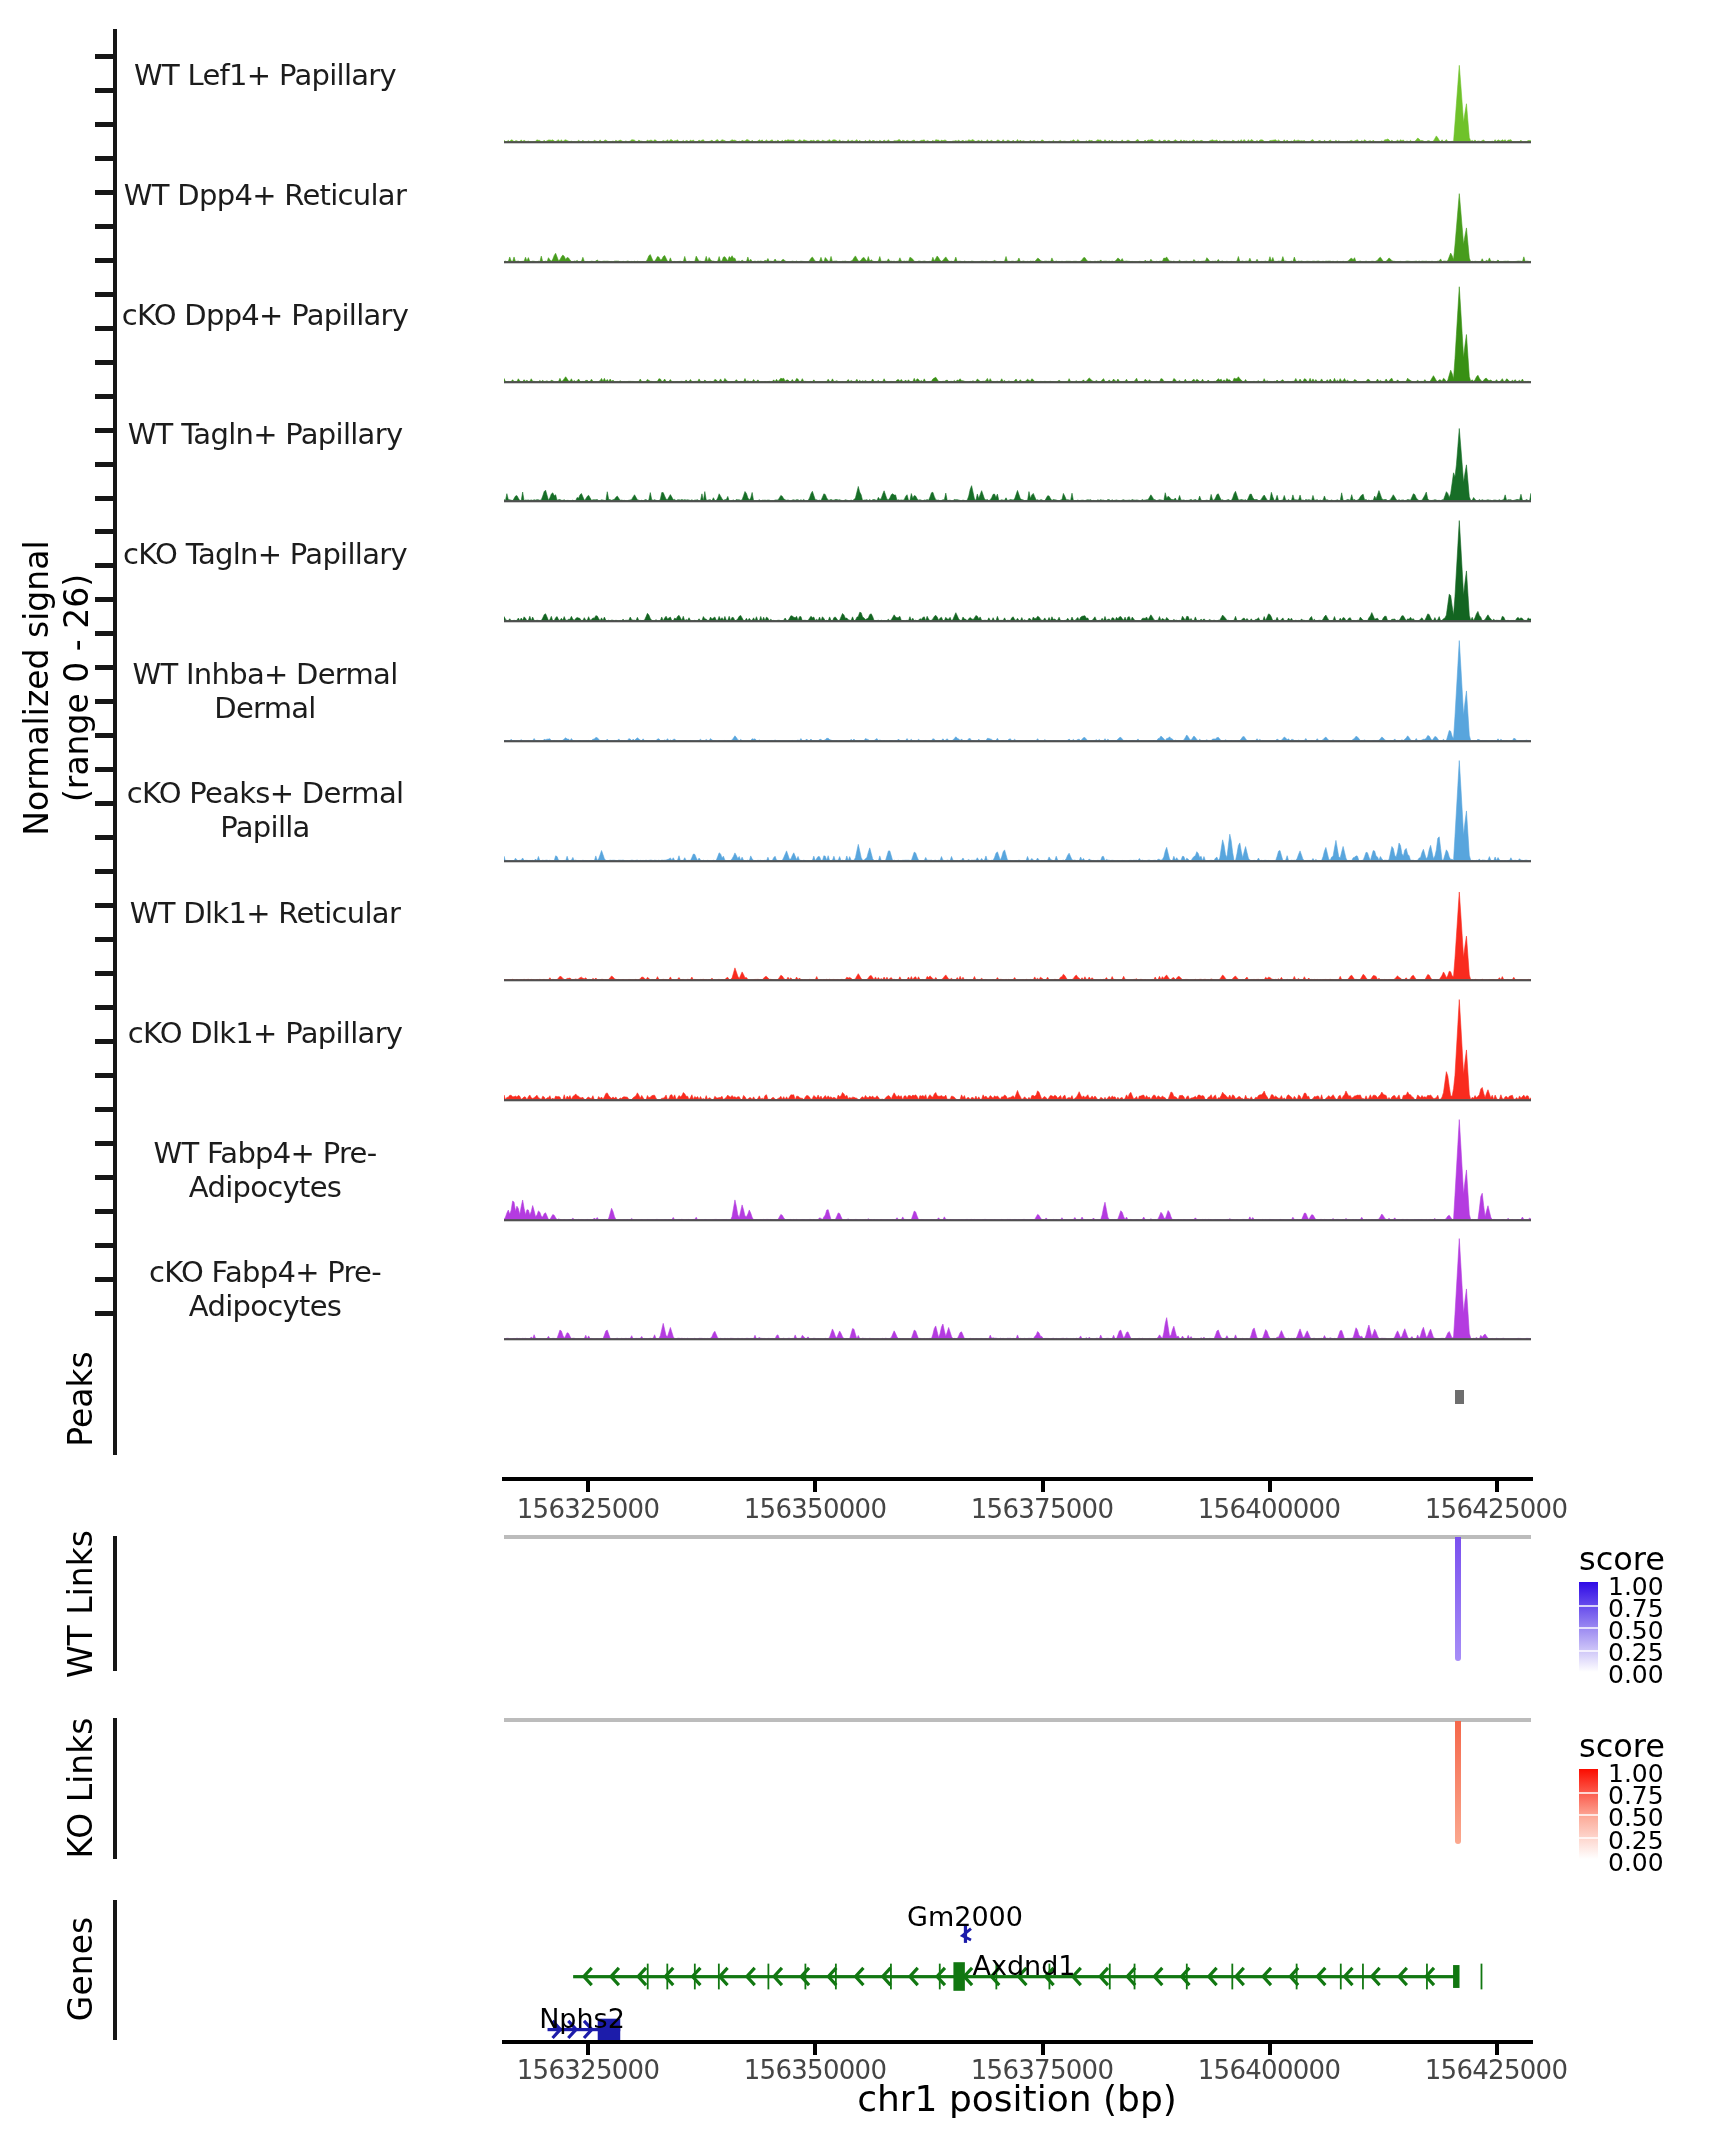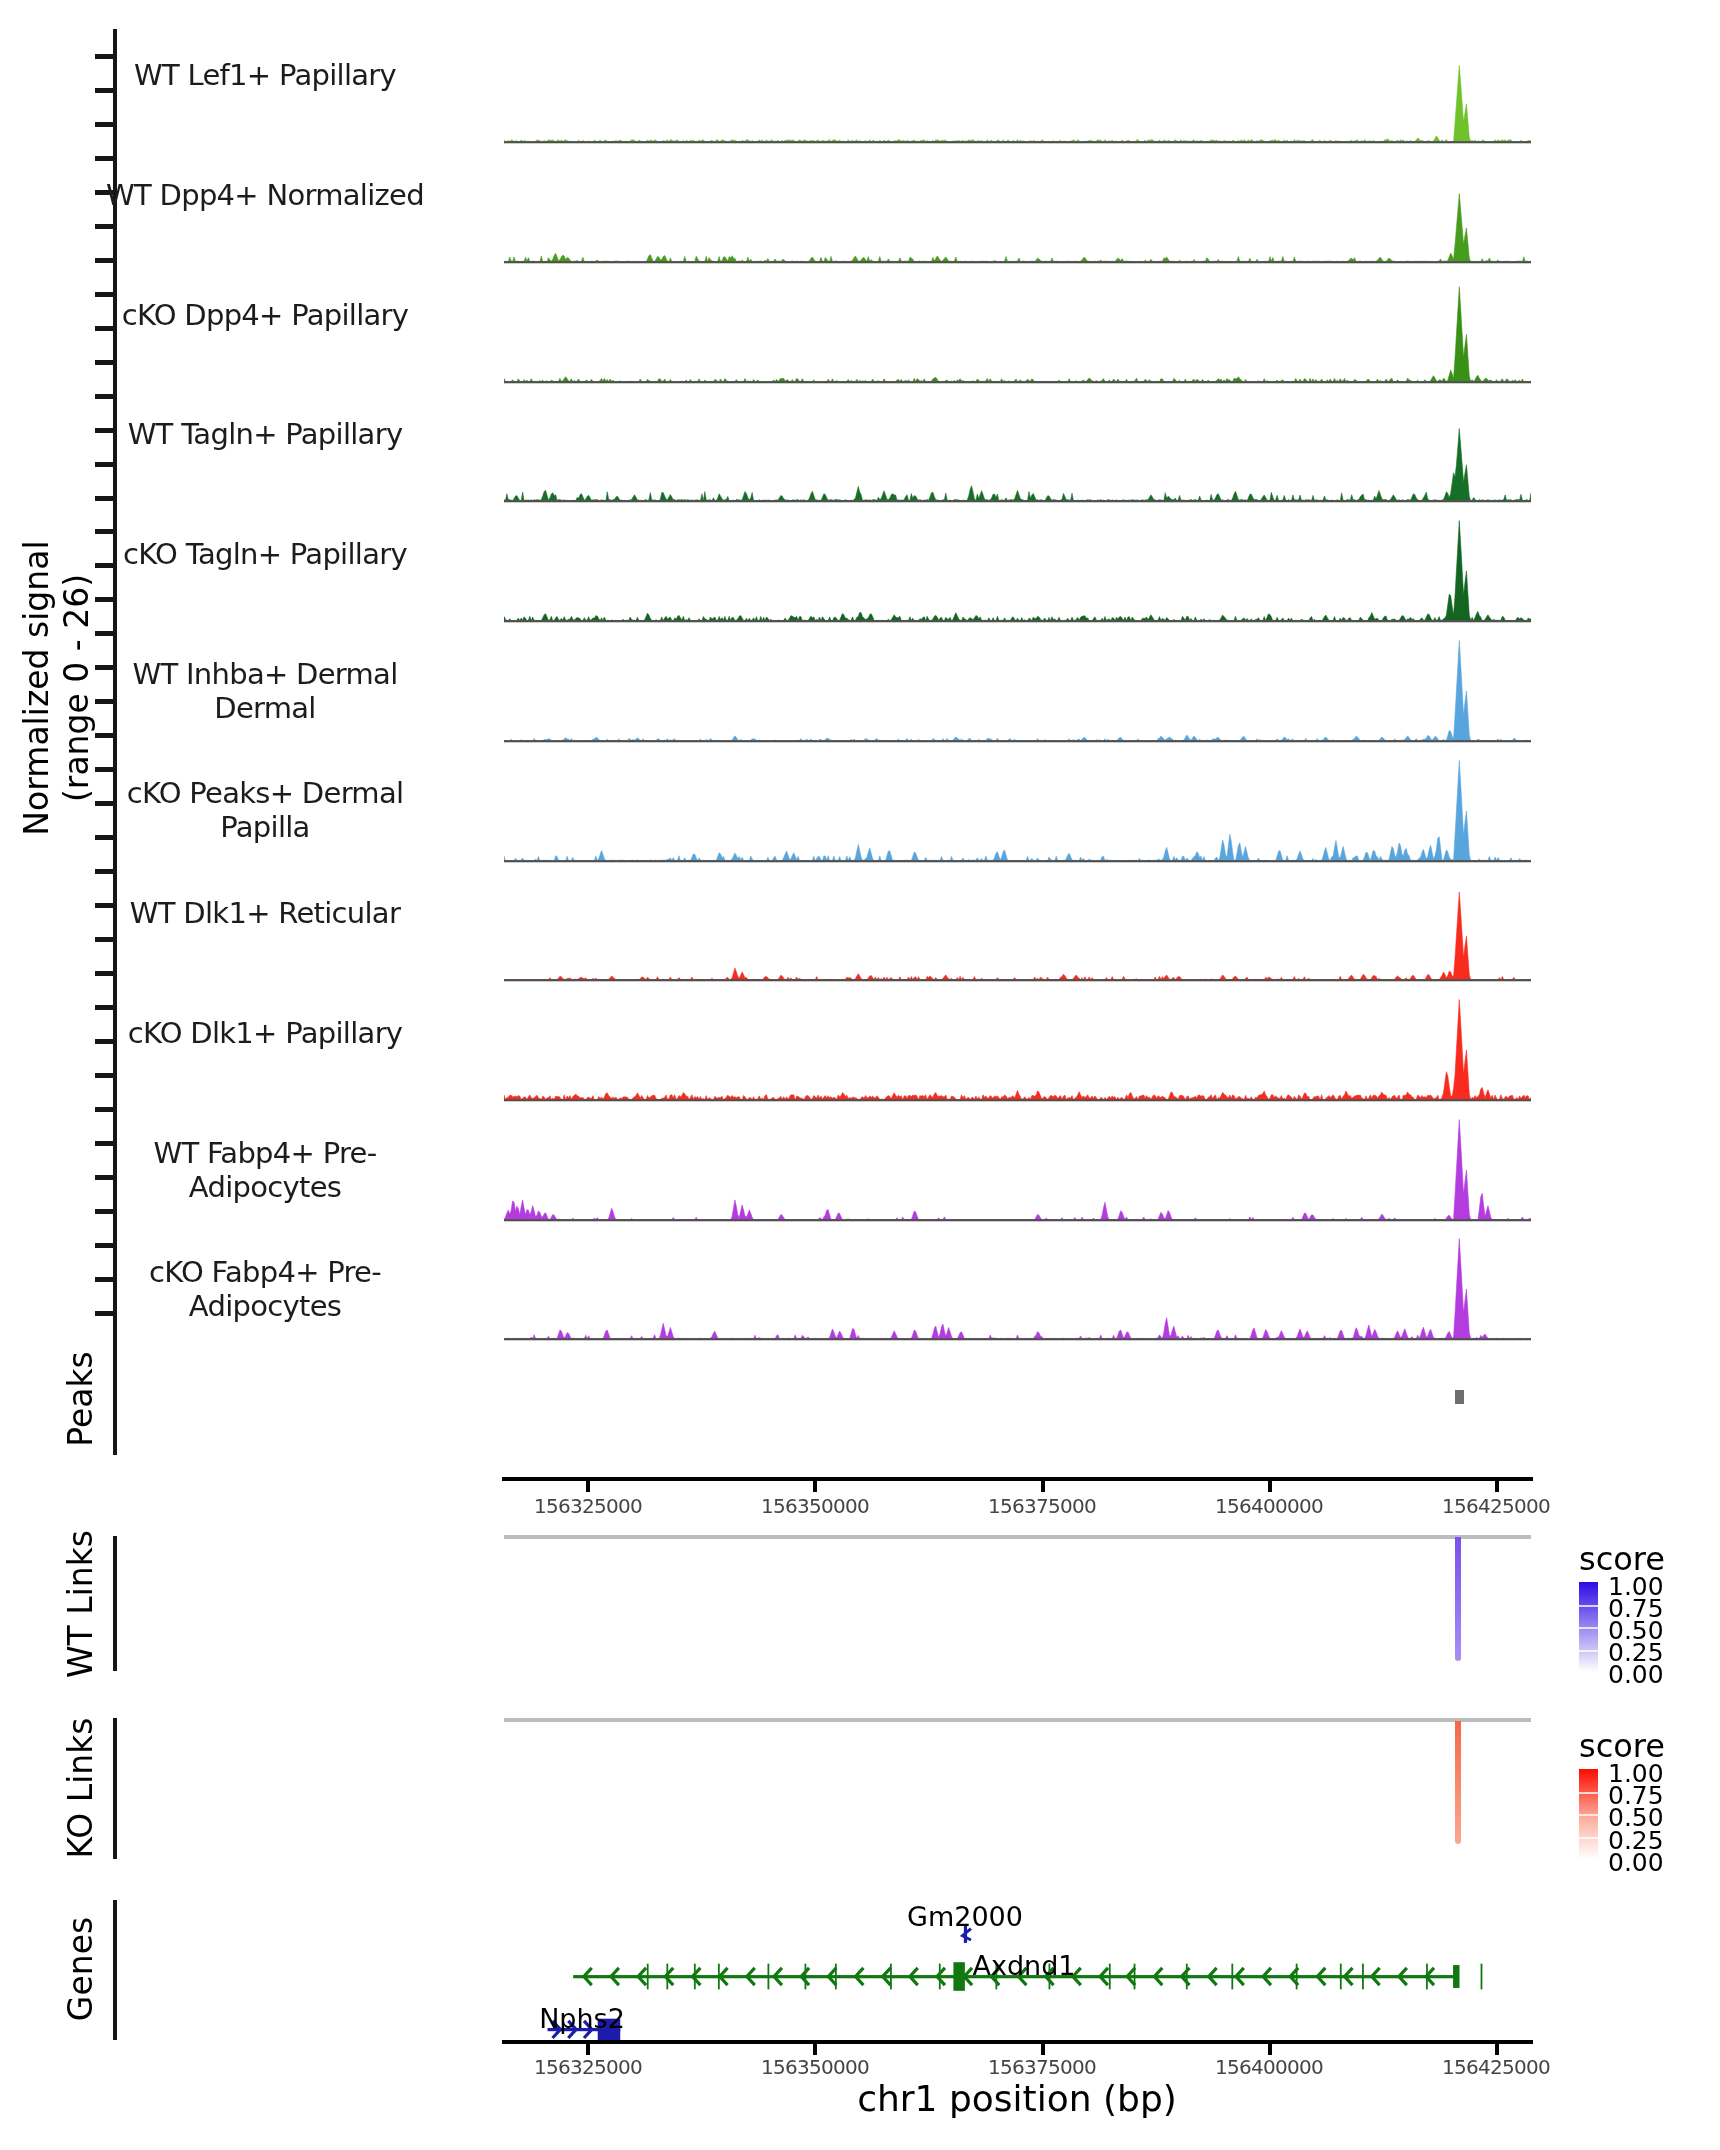--- a/index.html
+++ b/index.html
@@ -8,21 +8,21 @@
   .abs{position:absolute;}
   .rot{transform:translate(-50%,-50%) rotate(-90deg);white-space:nowrap;text-align:center;}
   .section-label{font-size:33px;color:#000;}
   .ylabel{font-size:33px;line-height:40px;color:#000;}
   .bracket{position:absolute;left:113px;width:4.3px;background:#161616;}
   .ybr-tick{position:absolute;left:95px;width:18.6px;height:5px;background:#161616;}
   .track-label{position:absolute;left:86px;width:358px;text-align:center;
                font-size:29px;letter-spacing:-0.7px;color:#1c1c1c;}
   .axis-line{position:absolute;left:502px;width:1031px;height:3.6px;background:#000;}
   .axis-tick{position:absolute;width:3.6px;height:12.2px;background:#000;}
-  .tick-label{position:absolute;transform:translateX(-50%);font-size:20px;
+  .tick-label{position:absolute;transform:translateX(-50%);font-size:26px;
               letter-spacing:-0.7px;color:#454545;white-space:nowrap;}
   .gray-top{position:absolute;left:504px;width:1027px;height:4.3px;background:#bcbcbc;}
   .linkline{position:absolute;width:5.7px;border-radius:0 0 3.6px 3.6px;}
   .legend-title{position:absolute;font-size:32px;color:#000;transform:translateX(-50%);}
   .score-bar{position:absolute;left:1579px;width:18.6px;}
   .score-notch{position:absolute;left:0;width:100%;height:2.2px;background:rgba(255,255,255,.75);}
   .score-label{position:absolute;left:1608px;font-size:25px;color:#000;}
   .gene-label{position:absolute;transform:translateX(-50%);font-size:27px;color:#000;white-space:nowrap;}
   .xlabel{position:absolute;transform:translateX(-50%);font-size:36px;color:#000;white-space:nowrap;}
   .peak-box{position:absolute;background:#6e6e6e;}
@@ -76,21 +76,21 @@
   <div>Normalized signal</div>
   <div>(range 0 - 26)</div>
 </div>
 
 <div id="signal-tracks">
     <div class="track-label" style="top: 58px;">WT Lef1+ Papillary</div>
     <svg width="1027" height="115" viewBox="0 0 1432 160" style="position: absolute; left: 504px; top: 32px;">
       <path d="M0,153L0,150.9L2,152.7L4,152.7L6,150.9L8,152.8L10,150.2L12,150.6L14,152.9L16,151.5L18,151.3L20,152.9L22,152.7L24,150.2L26,152.6L28,150.7L30,152.1L32,152.5L34,151.9L36,152.8L38,152.7L40,152.9L42,152.6L44,152.1L46,150.2L48,150.9L50,151.0L52,153.0L54,153.0L56,150.7L58,152.8L60,151.4L62,150.4L64,150.4L66,150.9L68,150.2L70,151.9L72,152.7L74,151.3L76,150.0L78,152.7L80,150.0L82,152.8L84,151.0L86,150.1L88,151.2L90,152.0L92,152.7L94,152.0L96,152.7L98,152.5L100,152.7L102,152.8L104,150.6L106,152.5L108,152.9L110,150.7L112,152.8L114,152.8L116,152.7L118,151.5L120,152.8L122,152.9L124,152.8L126,150.9L128,151.8L130,152.6L132,153.0L134,150.2L136,152.7L138,153.0L140,151.0L142,150.3L144,152.0L146,152.7L148,152.6L150,152.5L152,151.8L154,152.8L156,150.9L158,152.1L160,151.6L162,150.5L164,151.4L166,152.8L168,152.9L170,151.6L172,152.8L174,152.7L176,151.9L178,150.2L180,150.2L182,150.7L184,152.6L186,153.0L188,150.4L190,151.9L192,152.0L194,152.7L196,152.7L198,152.7L200,150.4L202,151.7L204,150.7L206,150.9L208,152.6L210,150.1L212,150.9L214,152.9L216,152.9L218,152.8L220,152.5L222,151.1L224,152.0L226,152.0L228,150.0L230,152.7L232,150.0L234,150.2L236,152.1L238,151.3L240,151.3L242,150.1L244,152.8L246,152.8L248,152.7L250,151.0L252,152.9L254,151.2L256,151.6L258,153.0L260,150.4L262,151.7L264,150.3L266,152.7L268,152.8L270,152.6L272,150.5L274,151.9L276,150.6L278,150.0L280,152.9L282,152.8L284,152.7L286,152.5L288,151.7L290,150.5L292,153.0L294,152.9L296,150.4L298,149.9L300,152.9L302,151.8L304,149.9L306,150.6L308,151.4L310,152.6L312,152.5L314,152.6L316,151.3L318,150.0L320,150.9L322,150.6L324,151.7L326,152.9L328,152.0L330,152.8L332,150.8L334,151.7L336,152.1L338,150.0L340,150.0L342,151.4L344,153.0L346,150.9L348,152.7L350,152.5L352,152.9L354,151.9L356,150.2L358,151.9L360,150.2L362,153.0L364,152.2L366,150.3L368,152.2L370,152.1L372,151.0L374,150.1L376,152.9L378,151.9L380,152.1L382,150.4L384,152.8L386,152.8L388,150.7L390,152.7L392,150.5L394,151.2L396,149.9L398,150.7L400,150.7L402,150.7L404,150.3L406,152.9L408,152.8L410,151.7L412,150.1L414,151.0L416,152.6L418,150.0L420,150.9L422,151.4L424,152.1L426,152.1L428,150.7L430,151.6L432,150.7L434,152.6L436,151.2L438,150.5L440,151.8L442,152.9L444,150.6L446,151.6L448,152.2L450,152.1L452,151.0L454,149.9L456,152.7L458,150.6L460,150.1L462,150.4L464,151.6L466,152.9L468,150.1L470,152.9L472,151.8L474,152.1L476,152.7L478,152.7L480,150.0L482,152.7L484,151.4L486,151.0L488,152.5L490,151.5L492,149.9L494,152.8L496,150.7L498,152.8L500,152.8L502,152.9L504,150.8L506,152.8L508,152.1L510,150.2L512,152.9L514,151.2L516,151.2L518,152.9L520,151.7L522,152.9L524,150.8L526,152.2L528,152.7L530,150.4L532,152.0L534,152.1L536,150.0L538,152.6L540,152.7L542,152.9L544,151.3L546,151.5L548,151.5L550,150.1L552,150.1L554,152.9L556,150.6L558,151.3L560,152.6L562,150.7L564,151.7L566,152.5L568,152.0L570,151.0L572,150.4L574,152.8L576,151.9L578,152.8L580,151.9L582,150.9L584,150.8L586,150.2L588,152.9L590,151.2L592,151.8L594,152.9L596,153.0L598,150.8L600,152.8L602,150.0L604,150.5L606,150.4L608,152.6L610,150.5L612,151.5L614,150.6L616,150.6L618,152.7L620,153.0L622,152.6L624,152.7L626,151.8L628,151.8L630,151.2L632,152.0L634,150.4L636,152.6L638,151.8L640,150.8L642,152.7L644,151.4L646,152.0L648,150.0L650,151.2L652,150.6L654,149.8L656,151.8L658,152.7L660,151.7L662,150.9L664,152.5L666,150.8L668,152.7L670,152.8L672,152.8L674,149.9L676,152.9L678,151.9L680,150.6L682,152.8L684,152.7L686,152.8L688,150.3L690,150.9L692,152.6L694,152.8L696,150.0L698,152.6L700,152.9L702,150.6L704,151.1L706,152.7L708,152.9L710,150.6L712,152.7L714,152.9L716,149.8L718,152.9L720,150.5L722,152.5L724,151.4L726,152.1L728,152.9L730,152.7L732,152.8L734,150.6L736,152.6L738,151.5L740,151.3L742,153.0L744,151.9L746,152.6L748,152.5L750,150.2L752,151.1L754,152.9L756,152.7L758,152.9L760,152.0L762,152.7L764,152.8L766,151.1L768,152.7L770,152.6L772,153.0L774,151.8L776,151.0L778,152.8L780,152.2L782,151.9L784,152.6L786,153.0L788,153.0L790,151.6L792,151.8L794,149.9L796,151.9L798,152.9L800,149.8L802,151.7L804,152.7L806,152.6L808,152.5L810,152.9L812,151.4L814,152.9L816,150.5L818,151.6L820,151.0L822,153.0L824,152.8L826,151.5L828,150.0L830,150.8L832,150.3L834,153.0L836,153.0L838,149.9L840,152.2L842,152.8L844,150.8L846,152.8L848,150.3L850,152.8L852,152.5L854,151.7L856,153.0L858,152.7L860,152.7L862,150.2L864,152.8L866,153.0L868,151.8L870,150.5L872,151.6L874,152.7L876,152.8L878,153.0L880,152.9L882,150.5L884,149.8L886,152.6L888,152.6L890,153.0L892,152.6L894,150.5L896,152.6L898,150.4L900,150.7L902,150.2L904,149.8L906,151.9L908,151.9L910,152.6L912,152.6L914,150.1L916,152.7L918,152.8L920,150.8L922,150.6L924,152.9L926,150.7L928,151.2L930,152.9L932,152.7L934,151.7L936,150.0L938,151.5L940,152.7L942,152.9L944,150.1L946,152.7L948,150.7L950,151.8L952,151.4L954,152.7L956,151.4L958,152.7L960,151.0L962,150.1L964,152.8L966,151.4L968,151.9L970,152.0L972,150.9L974,151.5L976,152.8L978,152.6L980,152.8L982,152.6L984,151.4L986,150.7L988,150.2L990,151.4L992,151.1L994,150.3L996,153.0L998,151.2L1000,152.8L1002,152.6L1004,151.0L1006,151.7L1008,151.9L1010,152.0L1012,151.9L1014,153.0L1016,150.6L1018,151.6L1020,152.9L1022,152.7L1024,150.9L1026,152.6L1028,149.9L1030,152.7L1032,149.8L1034,152.2L1036,152.9L1038,149.9L1040,152.6L1042,149.8L1044,150.7L1046,152.9L1048,152.5L1050,151.0L1052,152.7L1054,150.5L1056,150.2L1058,150.4L1060,152.6L1062,152.8L1064,152.8L1066,152.9L1068,151.2L1070,151.0L1072,150.8L1074,150.4L1076,150.1L1078,152.2L1080,150.3L1082,152.1L1084,153.0L1086,153.0L1088,150.1L1090,152.8L1092,150.4L1094,152.9L1096,152.7L1098,151.8L1100,152.7L1102,149.9L1104,151.8L1106,151.0L1108,150.7L1110,151.7L1112,151.3L1114,151.7L1116,151.2L1118,152.9L1120,153.0L1122,152.8L1124,152.7L1126,150.4L1128,149.9L1130,152.9L1132,152.8L1134,152.8L1136,151.6L1138,151.0L1140,153.0L1142,153.0L1144,150.9L1146,152.6L1148,153.0L1150,152.0L1152,150.4L1154,152.2L1156,152.6L1158,152.7L1160,150.9L1162,152.6L1164,151.3L1166,152.6L1168,152.7L1170,152.6L1172,152.7L1174,152.9L1176,152.0L1178,152.9L1180,151.4L1182,151.0L1184,152.5L1186,151.7L1188,151.0L1190,150.0L1192,152.7L1194,152.9L1196,151.2L1198,152.7L1200,150.0L1202,151.8L1204,152.8L1206,151.8L1208,151.3L1210,152.8L1212,150.6L1214,152.6L1216,152.9L1218,152.8L1220,152.8L1222,152.7L1224,151.5L1226,153.0L1228,150.1L1230,150.0L1232,149.1L1234,150.1L1236,152.5L1238,150.8L1240,152.6L1242,152.7L1244,152.2L1246,150.3L1248,152.7L1250,150.0L1252,151.4L1254,150.3L1256,153.0L1258,152.0L1260,151.9L1262,152.8L1264,150.9L1266,152.8L1268,152.9L1270,152.4L1272,150.1L1274,147.8L1276,149.0L1278,151.3L1280,151.0L1282,151.7L1284,152.8L1286,152.6L1288,151.4L1290,151.3L1292,152.9L1294,152.9L1296,151.7L1298,148.2L1300,144.7L1302,147.3L1304,150.8L1306,152.8L1308,150.1L1310,153.0L1312,152.1L1314,149.8L1316,152.6L1318,152.9L1320,152.8L1322,152.1L1324,152.9L1326,126.8L1328,100.0L1330,73.1L1332,46.3L1334,71.9L1336,98.7L1338,125.6L1340,111.7L1342,99.9L1344,123.5L1346,147.1L1348,152.1L1350,151.0L1352,152.1L1354,150.3L1356,152.8L1358,151.8L1360,152.0L1362,152.6L1364,151.2L1366,150.3L1368,152.6L1370,152.9L1372,152.6L1374,152.6L1376,152.7L1378,152.1L1380,152.9L1382,150.0L1384,152.6L1386,150.2L1388,151.2L1390,151.9L1392,150.0L1394,151.6L1396,150.0L1398,152.8L1400,150.5L1402,150.4L1404,149.9L1406,153.0L1408,152.9L1410,152.7L1412,152.7L1414,152.6L1416,152.5L1418,150.7L1420,152.9L1422,153.0L1424,152.5L1426,152.6L1428,151.2L1430,151.1L1432,151.6L1432,153Z" fill="#6fc22a" stroke="#6fc22a" stroke-width="0.8"></path>
       <rect x="0" y="152" width="1432" height="3" fill="#4f4f4f"></rect>
     </svg>
-    <div class="track-label" style="top: 178px;">WT Dpp4+ Normalized</div>
+    <div class="track-label" style="top: 178px;">WT Dpp4+ Reticular</div>
     <svg width="1027" height="115" viewBox="0 0 1432 160" style="position: absolute; left: 504px; top: 152px;">
       <path d="M0,153L0,152.6L2,152.0L4,152.7L6,152.5L8,146.2L10,151.9L12,152.6L14,146.2L16,152.5L18,152.2L20,151.9L22,152.9L24,152.5L26,152.3L28,152.3L30,146.5L32,151.8L34,147.1L36,152.5L38,152.5L40,152.0L42,152.2L44,152.6L46,152.8L48,152.1L50,152.7L52,145.0L54,152.7L56,152.6L58,152.0L60,152.7L62,147.2L64,150.2L66,152.2L68,149.3L70,144.1L72,141.0L74,146.2L76,151.4L78,150.2L80,146.1L82,143.6L84,145.3L86,149.8L88,146.9L90,147.5L92,150.4L94,152.4L96,152.9L98,151.8L100,152.1L102,151.0L104,152.6L106,152.8L108,152.2L110,146.6L112,152.4L114,152.6L116,152.4L118,152.8L120,152.6L122,152.0L124,152.3L126,152.6L128,151.9L130,150.4L132,152.2L134,152.3L136,152.9L138,152.1L140,152.0L142,152.2L144,152.0L146,152.3L148,152.6L150,152.5L152,152.9L154,152.0L156,151.9L158,151.9L160,152.0L162,152.9L164,153.0L166,152.2L168,152.7L170,152.7L172,151.8L174,152.2L176,152.9L178,152.4L180,152.8L182,152.1L184,152.8L186,152.1L188,152.6L190,152.7L192,152.7L194,152.5L196,152.9L198,152.7L200,149.2L202,144.5L204,142.9L206,147.6L208,152.2L210,152.3L212,149.2L214,145.7L216,146.4L218,149.9L220,149.7L222,145.7L224,144.1L226,148.1L228,152.2L230,152.7L232,147.4L234,152.8L236,152.9L238,152.4L240,152.9L242,152.5L244,152.4L246,152.2L248,152.8L250,152.8L252,145.4L254,152.3L256,152.8L258,152.0L260,152.6L262,152.6L264,152.9L266,152.5L268,145.0L270,148.6L272,152.1L274,151.9L276,152.6L278,152.6L280,152.2L282,145.3L284,152.6L286,146.9L288,150.0L290,151.9L292,151.9L294,152.5L296,152.6L298,152.0L300,145.6L302,152.8L304,151.4L306,146.3L308,145.9L310,148.8L312,151.7L314,145.6L316,147.6L318,144.5L320,147.9L322,147.9L324,152.7L326,152.0L328,151.8L330,152.5L332,150.6L334,152.1L336,152.8L338,152.9L340,146.2L342,152.3L344,149.3L346,152.6L348,152.5L350,151.9L352,152.7L354,151.9L356,152.3L358,151.8L360,152.4L362,152.6L364,150.9L366,151.9L368,148.3L370,152.6L372,152.0L374,152.4L376,152.2L378,149.0L380,152.2L382,152.0L384,152.1L386,152.7L388,150.1L390,149.6L392,151.8L394,152.7L396,152.9L398,152.9L400,152.7L402,152.0L404,152.4L406,152.7L408,151.8L410,153.0L412,152.6L414,152.1L416,152.3L418,152.5L420,152.8L422,152.9L424,152.9L426,151.0L428,148.1L430,146.3L432,149.2L434,152.1L436,152.6L438,153.0L440,152.1L442,146.7L444,152.4L446,152.9L448,146.9L450,149.2L452,151.9L454,152.7L456,145.4L458,152.7L460,152.1L462,151.9L464,151.8L466,152.9L468,152.5L470,153.0L472,152.2L474,152.3L476,151.9L478,152.5L480,152.5L482,152.8L484,151.8L486,150.8L488,147.3L490,144.7L492,148.2L494,151.7L496,152.0L498,150.4L500,147.5L502,146.9L504,149.8L506,152.0L508,145.6L510,152.0L512,150.0L514,151.8L516,152.6L518,152.5L520,152.6L522,151.9L524,145.6L526,152.4L528,152.1L530,152.3L532,152.0L534,152.2L536,148.8L538,152.3L540,152.0L542,152.4L544,152.0L546,152.9L548,152.1L550,152.4L552,147.3L554,151.9L556,152.5L558,151.8L560,152.3L562,151.9L564,152.6L566,146.7L568,147.7L570,149.3L572,152.2L574,152.8L576,153.0L578,151.9L580,151.9L582,152.6L584,152.3L586,151.8L588,152.3L590,152.8L592,152.5L594,152.2L596,152.8L598,146.5L600,151.8L602,148.3L604,144.8L606,147.3L608,150.7L610,152.1L612,151.2L614,148.3L616,146.1L618,149.0L620,151.9L622,152.4L624,152.1L626,152.6L628,151.9L630,146.4L632,152.9L634,152.2L636,152.1L638,152.5L640,152.9L642,151.9L644,152.5L646,152.9L648,152.5L650,152.9L652,152.0L654,152.2L656,152.8L658,153.0L660,152.8L662,152.8L664,152.5L666,152.1L668,152.1L670,152.5L672,151.9L674,152.3L676,152.8L678,152.9L680,152.6L682,152.2L684,151.0L686,152.1L688,152.7L690,152.7L692,152.4L694,152.6L696,152.9L698,152.3L700,145.5L702,152.5L704,152.1L706,152.6L708,152.1L710,152.1L712,152.7L714,152.1L716,151.9L718,147.6L720,152.6L722,152.5L724,151.8L726,152.3L728,152.7L730,152.3L732,152.9L734,152.0L736,152.3L738,152.1L740,152.6L742,150.3L744,147.9L746,148.8L748,151.1L750,152.2L752,152.6L754,152.0L756,151.9L758,152.3L760,152.1L762,152.8L764,147.5L766,152.0L768,152.7L770,151.9L772,152.5L774,152.3L776,152.9L778,152.1L780,152.7L782,152.7L784,152.1L786,152.2L788,152.2L790,152.3L792,152.8L794,152.3L796,152.2L798,152.2L800,152.9L802,152.8L804,151.9L806,150.2L808,147.3L810,147.1L812,150.0L814,152.3L816,152.3L818,152.2L820,152.8L822,152.9L824,152.0L826,152.7L828,152.1L830,152.4L832,150.3L834,152.5L836,152.2L838,152.0L840,152.0L842,152.4L844,152.1L846,152.7L848,151.9L850,152.9L852,152.2L854,149.9L856,147.6L858,149.1L860,151.5L862,148.4L864,152.4L866,152.2L868,151.8L870,152.2L872,152.3L874,152.6L876,152.4L878,152.7L880,152.7L882,152.7L884,152.9L886,152.3L888,152.4L890,152.7L892,152.8L894,150.8L896,152.3L898,152.1L900,153.0L902,149.3L904,152.1L906,152.4L908,152.9L910,152.2L912,152.7L914,152.2L916,152.1L918,152.3L920,147.8L922,148.1L924,146.3L926,149.2L928,152.1L930,152.0L932,152.7L934,151.9L936,152.8L938,152.9L940,152.5L942,150.7L944,152.7L946,152.9L948,152.5L950,152.3L952,152.0L954,152.8L956,152.6L958,152.1L960,152.8L962,149.7L964,152.1L966,152.8L968,152.0L970,152.9L972,152.3L974,152.2L976,152.0L978,151.9L980,147.2L982,149.4L984,152.4L986,152.7L988,152.2L990,152.4L992,152.0L994,152.5L996,149.6L998,152.7L1000,152.3L1002,151.8L1004,152.9L1006,152.7L1008,152.1L1010,152.7L1012,152.7L1014,152.3L1016,152.8L1018,152.7L1020,152.9L1022,151.9L1024,145.5L1026,152.6L1028,152.3L1030,151.9L1032,152.7L1034,152.2L1036,152.0L1038,152.5L1040,147.9L1042,152.5L1044,152.8L1046,152.7L1048,152.9L1050,149.3L1052,152.9L1054,152.8L1056,152.4L1058,152.5L1060,152.4L1062,152.0L1064,152.7L1066,152.6L1068,145.8L1070,152.0L1072,146.9L1074,152.7L1076,152.3L1078,152.5L1080,151.9L1082,152.1L1084,152.0L1086,145.7L1088,152.3L1090,151.8L1092,152.6L1094,152.5L1096,152.6L1098,151.8L1100,153.0L1102,146.3L1104,152.0L1106,152.6L1108,151.9L1110,152.4L1112,151.8L1114,152.4L1116,153.0L1118,152.4L1120,152.1L1122,152.3L1124,152.4L1126,152.5L1128,152.0L1130,152.1L1132,152.5L1134,151.9L1136,151.8L1138,152.7L1140,152.7L1142,152.1L1144,152.8L1146,152.0L1148,152.2L1150,151.9L1152,152.0L1154,152.7L1156,152.1L1158,152.9L1160,152.7L1162,151.9L1164,153.0L1166,152.5L1168,152.9L1170,152.1L1172,152.9L1174,152.6L1176,152.3L1178,151.1L1180,148.8L1182,147.9L1184,150.2L1186,147.2L1188,152.8L1190,152.6L1192,152.3L1194,151.9L1196,152.7L1198,152.7L1200,152.7L1202,151.9L1204,152.7L1206,152.4L1208,152.9L1210,152.1L1212,152.2L1214,152.8L1216,151.9L1218,150.8L1220,147.9L1222,146.5L1224,149.4L1226,152.3L1228,152.7L1230,152.3L1232,150.0L1234,147.6L1236,149.1L1238,151.4L1240,152.1L1242,152.3L1244,152.7L1246,152.5L1248,152.6L1250,152.3L1252,152.8L1254,152.9L1256,152.7L1258,152.0L1260,151.9L1262,152.2L1264,152.4L1266,152.5L1268,152.4L1270,152.3L1272,151.9L1274,152.9L1276,151.8L1278,152.9L1280,152.0L1282,152.2L1284,152.3L1286,152.0L1288,152.5L1290,152.3L1292,152.8L1294,152.0L1296,152.9L1298,153.0L1300,152.6L1302,152.0L1304,151.9L1306,148.9L1308,152.9L1310,151.9L1312,151.8L1314,152.2L1316,151.2L1318,146.0L1320,140.7L1322,144.4L1324,149.6L1326,129.6L1328,105.7L1330,81.8L1332,57.9L1334,80.7L1336,104.6L1338,128.5L1340,116.1L1342,105.7L1344,126.7L1346,147.8L1348,152.9L1350,152.2L1352,152.8L1354,152.1L1356,152.4L1358,152.5L1360,152.6L1362,152.4L1364,148.6L1366,152.8L1368,152.5L1370,150.9L1372,152.0L1374,147.5L1376,152.1L1378,152.2L1380,152.1L1382,152.8L1384,152.2L1386,150.3L1388,152.5L1390,152.4L1392,152.5L1394,152.3L1396,152.1L1398,152.2L1400,151.9L1402,152.5L1404,152.7L1406,152.7L1408,152.6L1410,152.5L1412,152.3L1414,151.9L1416,152.0L1418,152.1L1420,152.7L1422,146.0L1424,152.7L1426,152.0L1428,152.2L1430,152.7L1432,152.1L1432,153Z" fill="#479c1c" stroke="#479c1c" stroke-width="0.8"></path>
       <rect x="0" y="152" width="1432" height="3" fill="#4f4f4f"></rect>
     </svg>
     <div class="track-label" style="top: 298px;">cKO Dpp4+ Papillary</div>
     <svg width="1027" height="115" viewBox="0 0 1432 160" style="position: absolute; left: 504px; top: 272px;">
       <path d="M0,153L0,148.2L2,152.6L4,152.6L6,152.4L8,152.7L10,152.6L12,150.0L14,152.5L16,152.4L18,152.5L20,148.7L22,151.7L24,153.0L26,152.9L28,150.0L30,152.3L32,150.9L34,152.6L36,152.4L38,148.7L40,152.3L42,152.3L44,152.7L46,152.8L48,152.7L50,151.0L52,152.7L54,150.7L56,152.8L58,152.3L60,151.5L62,152.9L64,152.8L66,150.6L68,151.5L70,152.7L72,153.0L74,152.6L76,152.5L78,148.1L80,152.6L82,151.4L84,148.5L86,145.9L88,148.8L90,151.7L92,152.2L94,148.7L96,152.9L98,151.2L100,152.6L102,151.7L104,149.0L106,152.3L108,152.8L110,152.3L112,152.6L114,151.0L116,150.9L118,152.6L120,152.5L122,149.3L124,152.4L126,152.7L128,152.6L130,152.9L132,152.4L134,151.3L136,148.2L138,152.2L140,148.1L142,152.5L144,149.7L146,152.8L148,149.1L150,152.3L152,150.7L154,152.6L156,152.8L158,152.4L160,152.9L162,151.5L164,152.6L166,152.9L168,152.5L170,152.7L172,152.6L174,152.3L176,152.3L178,152.4L180,152.4L182,152.6L184,152.9L186,152.6L188,152.5L190,149.0L192,152.7L194,153.0L196,152.7L198,152.5L200,149.6L202,151.0L204,152.3L206,152.4L208,152.9L210,153.0L212,152.6L214,152.3L216,148.7L218,149.0L220,152.5L222,152.2L224,149.1L226,152.4L228,153.0L230,152.5L232,149.7L234,152.8L236,152.7L238,152.9L240,152.6L242,152.5L244,152.8L246,152.4L248,152.2L250,152.6L252,152.6L254,150.3L256,153.0L258,152.5L260,149.7L262,152.7L264,152.7L266,152.4L268,152.3L270,152.5L272,148.9L274,152.4L276,153.0L278,152.9L280,150.5L282,152.3L284,152.8L286,152.4L288,152.3L290,152.7L292,152.7L294,149.6L296,150.3L298,152.7L300,152.4L302,148.9L304,152.4L306,152.8L308,148.2L310,150.8L312,152.3L314,152.9L316,152.8L318,152.6L320,152.7L322,152.3L324,149.9L326,152.3L328,152.8L330,152.3L332,152.4L334,152.7L336,148.3L338,152.9L340,151.6L342,152.4L344,152.3L346,153.0L348,149.7L350,152.5L352,152.5L354,150.2L356,152.9L358,152.9L360,152.7L362,152.9L364,152.4L366,153.0L368,152.6L370,152.3L372,152.8L374,152.8L376,150.2L378,152.8L380,149.5L382,152.6L384,150.3L386,147.9L388,148.8L390,148.0L392,152.3L394,150.3L396,150.3L398,152.6L400,152.8L402,149.7L404,152.8L406,152.2L408,148.3L410,149.2L412,152.9L414,152.3L416,148.5L418,152.5L420,152.3L422,152.5L424,152.8L426,152.6L428,152.3L430,152.9L432,150.2L434,153.0L436,152.8L438,152.8L440,152.5L442,152.7L444,152.6L446,152.8L448,152.5L450,152.7L452,149.3L454,152.5L456,152.9L458,148.8L460,152.8L462,152.3L464,151.3L466,152.4L468,152.8L470,153.0L472,152.5L474,153.0L476,152.8L478,152.3L480,149.7L482,152.9L484,151.1L486,152.3L488,152.6L490,152.4L492,149.4L494,153.0L496,150.9L498,152.8L500,151.5L502,152.5L504,151.1L506,152.4L508,153.0L510,152.3L512,152.7L514,149.0L516,152.5L518,152.4L520,152.4L522,151.2L524,152.9L526,152.9L528,152.7L530,148.7L532,152.5L534,152.4L536,152.9L538,152.5L540,152.4L542,152.6L544,152.9L546,152.8L548,150.3L550,149.8L552,152.3L554,149.6L556,152.5L558,152.4L560,150.4L562,153.0L564,150.1L566,152.7L568,153.0L570,152.9L572,148.1L574,152.5L576,148.8L578,149.8L580,152.6L582,151.1L584,152.8L586,148.8L588,153.0L590,152.7L592,152.6L594,152.4L596,152.3L598,149.0L600,147.8L602,146.6L604,149.5L606,152.4L608,152.5L610,152.9L612,152.2L614,152.4L616,151.2L618,150.5L620,152.8L622,152.4L624,152.3L626,152.7L628,151.0L630,152.9L632,150.4L634,151.0L636,148.7L638,151.5L640,151.4L642,152.2L644,152.8L646,152.8L648,152.9L650,152.3L652,152.5L654,151.4L656,152.9L658,152.3L660,149.1L662,150.8L664,152.5L666,152.6L668,152.2L670,152.3L672,151.3L674,148.2L676,152.8L678,148.5L680,152.4L682,152.4L684,152.5L686,152.5L688,152.2L690,152.8L692,152.4L694,148.7L696,152.5L698,151.0L700,153.0L702,152.5L704,151.7L706,152.6L708,152.4L710,152.7L712,151.4L714,149.0L716,152.8L718,152.5L720,150.0L722,152.7L724,152.6L726,152.8L728,151.6L730,149.2L732,151.0L734,152.3L736,148.7L738,150.2L740,152.9L742,152.4L744,152.7L746,153.0L748,152.4L750,152.5L752,152.6L754,152.3L756,152.5L758,152.6L760,152.5L762,152.3L764,152.6L766,152.5L768,152.7L770,152.9L772,152.3L774,150.9L776,152.3L778,153.0L780,152.8L782,153.0L784,152.6L786,153.0L788,148.5L790,152.7L792,152.5L794,152.8L796,152.7L798,151.4L800,152.7L802,152.4L804,152.5L806,152.3L808,150.2L810,152.9L812,152.1L814,149.8L816,147.5L818,149.2L820,151.6L822,152.3L824,152.6L826,151.1L828,152.4L830,152.9L832,152.9L834,150.4L836,148.5L838,152.5L840,152.9L842,152.3L844,150.4L846,152.5L848,152.3L850,149.1L852,151.5L854,152.8L856,149.1L858,152.3L860,152.7L862,153.0L864,152.4L866,152.4L868,149.4L870,152.8L872,152.6L874,152.8L876,152.4L878,152.8L880,151.0L882,147.9L884,152.6L886,152.3L888,152.9L890,152.6L892,152.5L894,149.4L896,151.2L898,152.6L900,149.9L902,152.2L904,152.7L906,152.9L908,152.6L910,152.3L912,153.0L914,152.8L916,148.5L918,148.9L920,152.3L922,152.6L924,152.8L926,152.6L928,152.9L930,152.6L932,152.9L934,148.3L936,149.8L938,152.8L940,152.4L942,151.0L944,152.9L946,152.7L948,153.0L950,149.2L952,153.0L954,152.4L956,152.3L958,152.9L960,150.7L962,149.2L964,152.6L966,149.5L968,150.8L970,152.4L972,152.7L974,149.4L976,152.8L978,152.9L980,152.5L982,150.4L984,153.0L986,152.5L988,152.8L990,152.3L992,152.4L994,150.9L996,148.5L998,150.5L1000,149.2L1002,152.8L1004,150.2L1006,152.6L1008,148.3L1010,150.5L1012,150.2L1014,152.9L1016,152.9L1018,147.9L1020,148.5L1022,148.5L1024,145.9L1026,148.8L1028,150.3L1030,153.0L1032,152.8L1034,149.7L1036,152.8L1038,152.8L1040,152.5L1042,152.6L1044,152.5L1046,152.3L1048,152.9L1050,152.4L1052,151.4L1054,152.9L1056,152.7L1058,152.9L1060,148.5L1062,152.9L1064,151.3L1066,152.4L1068,152.4L1070,152.6L1072,152.9L1074,152.3L1076,152.5L1078,150.5L1080,152.5L1082,152.7L1084,151.1L1086,150.0L1088,153.0L1090,152.8L1092,152.4L1094,152.4L1096,153.0L1098,152.7L1100,152.3L1102,152.3L1104,148.3L1106,152.2L1108,152.5L1110,149.1L1112,152.4L1114,152.6L1116,148.6L1118,149.4L1120,152.4L1122,152.7L1124,148.1L1126,153.0L1128,148.9L1130,152.8L1132,149.8L1134,152.4L1136,152.3L1138,152.5L1140,148.9L1142,152.3L1144,152.9L1146,152.5L1148,150.0L1150,152.8L1152,149.0L1154,152.3L1156,153.0L1158,148.1L1160,152.7L1162,150.7L1164,152.5L1166,148.5L1168,152.3L1170,151.6L1172,148.3L1174,152.5L1176,150.8L1178,152.3L1180,152.5L1182,152.7L1184,152.7L1186,149.7L1188,150.7L1190,152.6L1192,152.4L1194,152.8L1196,152.9L1198,152.4L1200,152.6L1202,152.5L1204,149.6L1206,149.7L1208,152.3L1210,152.9L1212,152.9L1214,152.7L1216,152.5L1218,149.1L1220,152.7L1222,151.0L1224,152.5L1226,153.0L1228,152.5L1230,149.0L1232,152.3L1234,152.3L1236,149.2L1238,148.0L1240,152.4L1242,152.6L1244,152.6L1246,150.2L1248,152.4L1250,153.0L1252,152.5L1254,152.4L1256,152.7L1258,152.3L1260,147.9L1262,150.1L1264,151.1L1266,152.4L1268,152.7L1270,153.0L1272,152.4L1274,150.6L1276,152.9L1278,152.4L1280,152.3L1282,152.6L1284,149.9L1286,152.4L1288,152.4L1290,152.9L1292,151.2L1294,147.7L1296,144.4L1298,147.8L1300,151.3L1302,152.6L1304,150.2L1306,150.4L1308,152.3L1310,148.0L1312,149.7L1314,153.0L1316,150.6L1318,143.6L1320,136.7L1322,141.5L1324,148.5L1326,120.4L1328,87.1L1330,53.7L1332,20.4L1334,52.2L1336,85.5L1338,118.9L1340,101.6L1342,87.0L1344,116.4L1346,145.7L1348,152.3L1350,150.1L1352,152.4L1354,150.0L1356,146.0L1358,143.8L1360,147.9L1362,150.6L1364,153.0L1366,150.7L1368,148.4L1370,148.0L1372,150.7L1374,151.1L1376,150.4L1378,152.3L1380,152.3L1382,152.4L1384,149.9L1386,152.8L1388,152.8L1390,151.3L1392,148.5L1394,152.4L1396,152.3L1398,148.8L1400,150.1L1402,152.4L1404,153.0L1406,150.6L1408,152.3L1410,149.9L1412,152.8L1414,152.3L1416,150.6L1418,152.7L1420,149.1L1422,153.0L1424,152.4L1426,152.6L1428,152.3L1430,152.7L1432,152.7L1432,153Z" fill="#389014" stroke="#389014" stroke-width="0.8"></path>
       <rect x="0" y="152" width="1432" height="3" fill="#4f4f4f"></rect>
     </svg>
     <div class="track-label" style="top: 417px;">WT Tagln+ Papillary</div>

